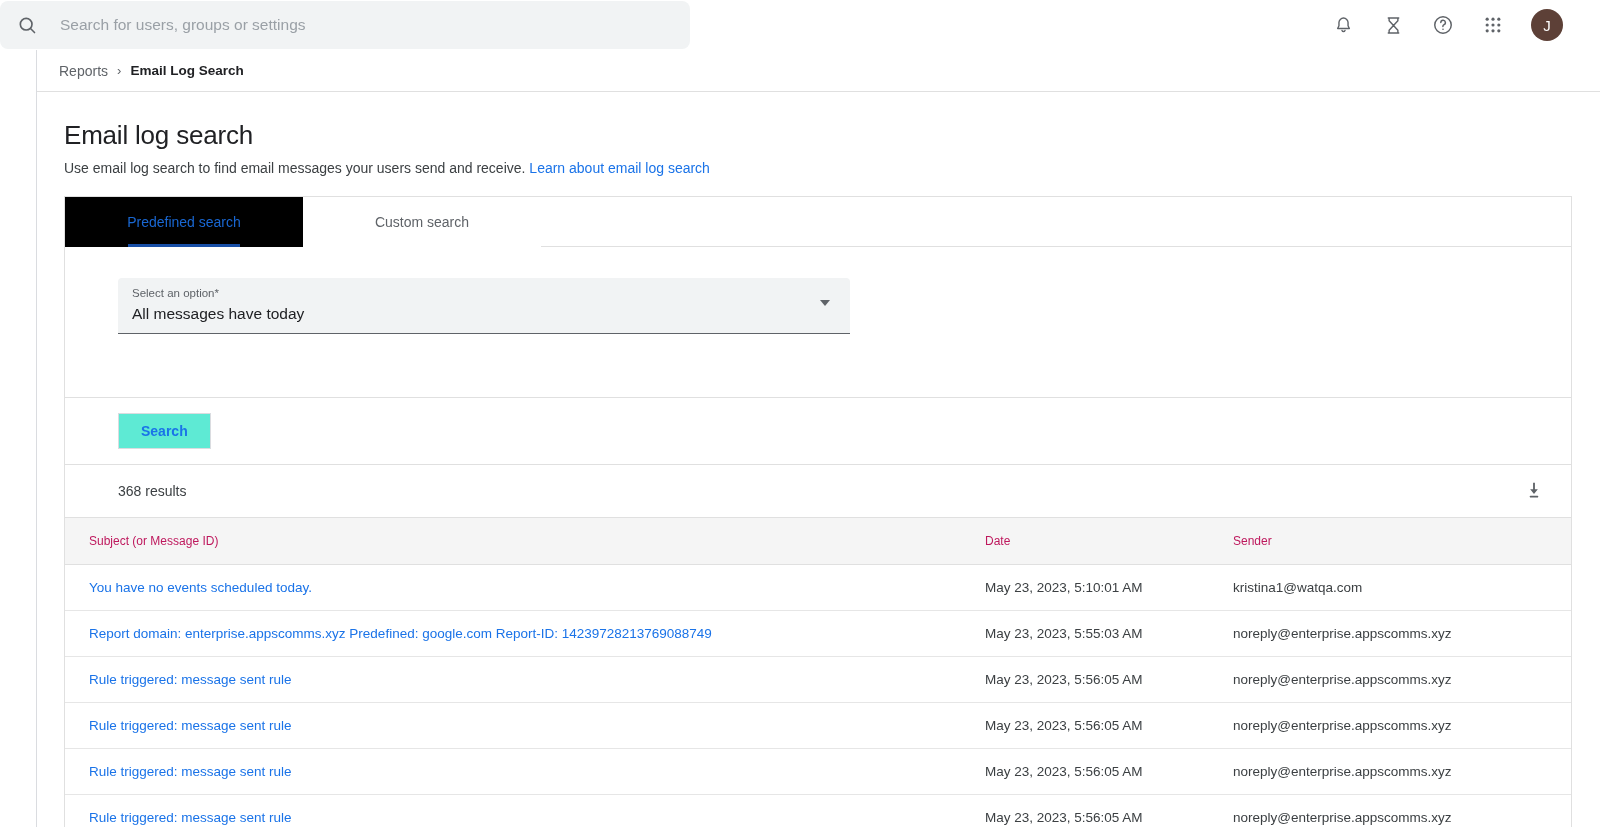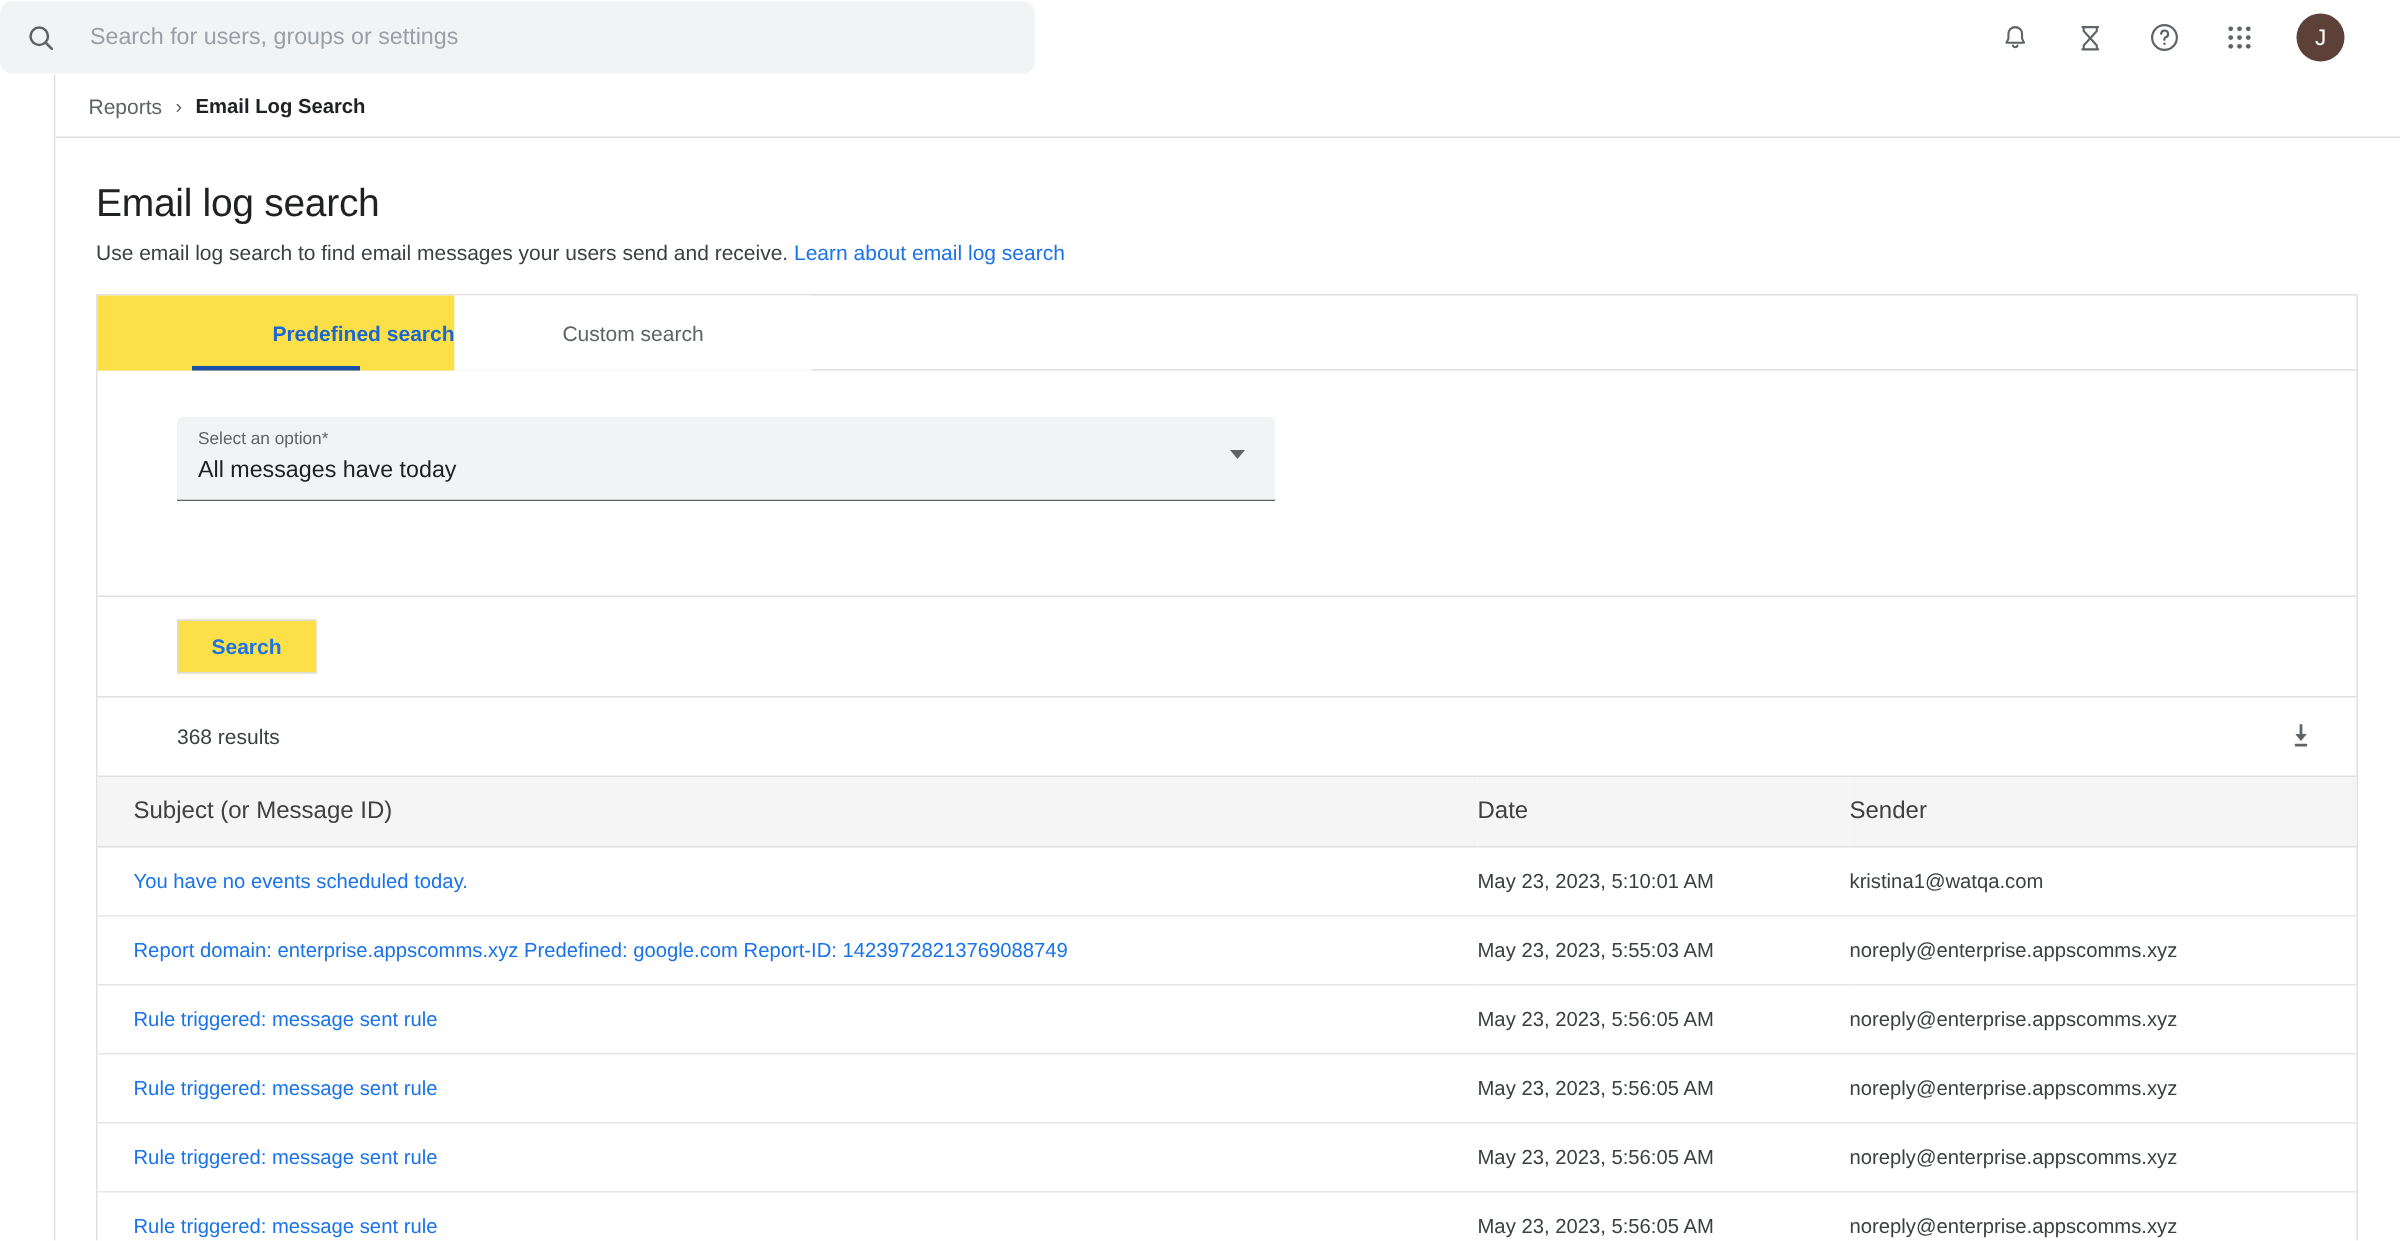--- a/index.html
+++ b/index.html
@@ -185,24 +185,23 @@
     font-size: 14px;
     color: #5f6368;
     cursor: pointer;
     position: relative;
     background: #ffffff;
     border: none;
     font-family: "Liberation Sans", sans-serif;
     height: 50px;
   }
   .tab.active {
-    background: #fde047;
+    background: #000000;
     color: #1967d2;
-    font-weight: bold;
-    justify-content: flex-end;
+    font-weight: normal;
   }
   .tab.active::after {
     content: "";
     position: absolute;
     left: 63px;
     right: 63px;
     bottom: 0;
     height: 3px;
     background: #174ea6;
   }
@@ -251,21 +250,21 @@
   .action-section {
     height: 67px;
     display: flex;
     align-items: center;
     padding-left: 53px;
     border-bottom: 1px solid #e0e0e0;
   }
   .search-button {
     height: 36px;
     padding: 0 22px;
-    background: #fde047;
+    background: #5eead4;
     border: 1px solid #dadce0;
     border-radius: 0;
     color: #1a73e8;
     font-size: 14px;
     font-weight: bold;
     font-family: "Liberation Sans", sans-serif;
     cursor: pointer;
     line-height: 34px;
   }
 
@@ -298,22 +297,22 @@
   table.results {
     width: 100%;
     border-collapse: collapse;
     table-layout: fixed;
   }
   table.results thead th {
     background: #f5f5f5;
     height: 46px;
     text-align: left;
     font-weight: normal;
-    font-size: 16px;
-    color: #404040;
+    font-size: 12px;
+    color: #be185d;
     border-bottom: 1px solid #e0e0e0;
     padding: 0;
   }
   table.results tbody td {
     height: 46px;
     font-size: 13.5px;
     border-bottom: 1px solid #e6e6e6;
     padding: 0;
     white-space: nowrap;
     overflow: hidden;

